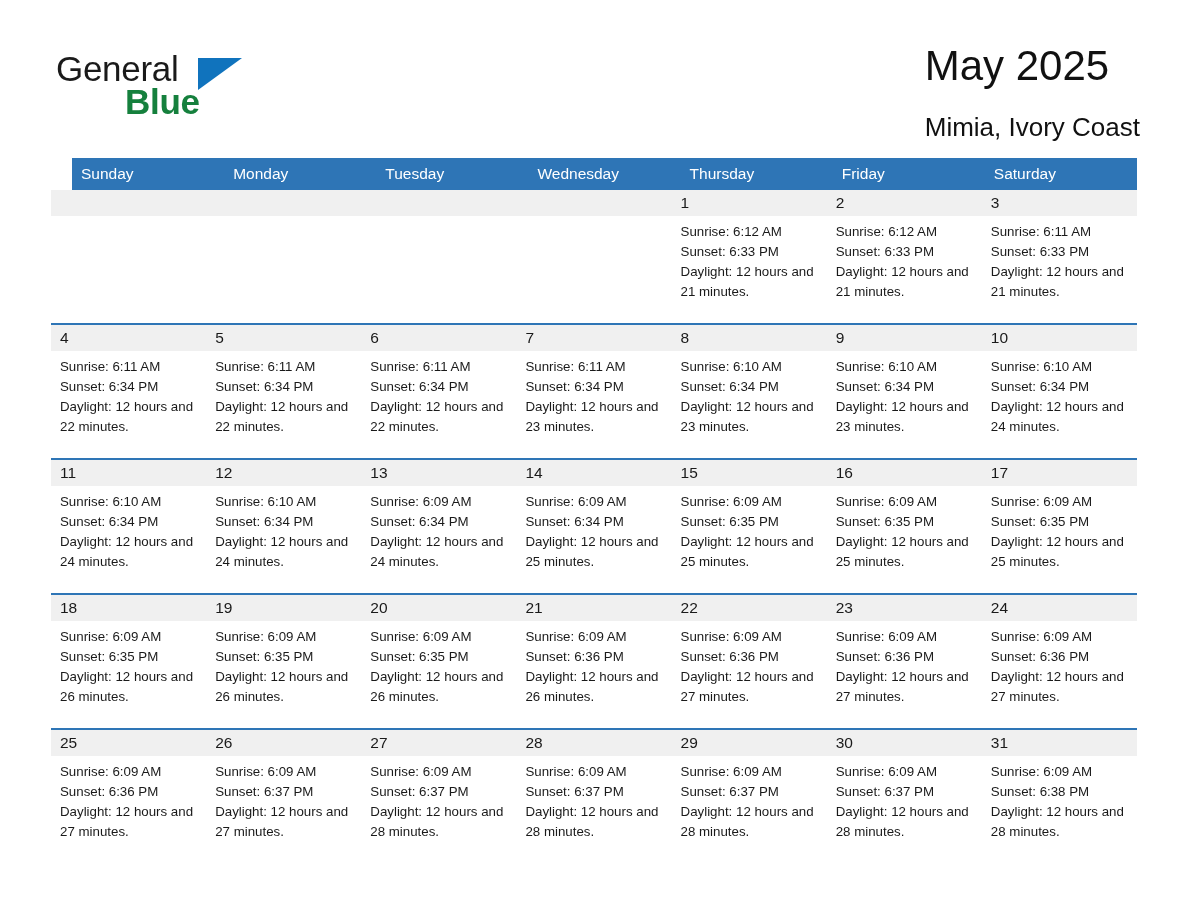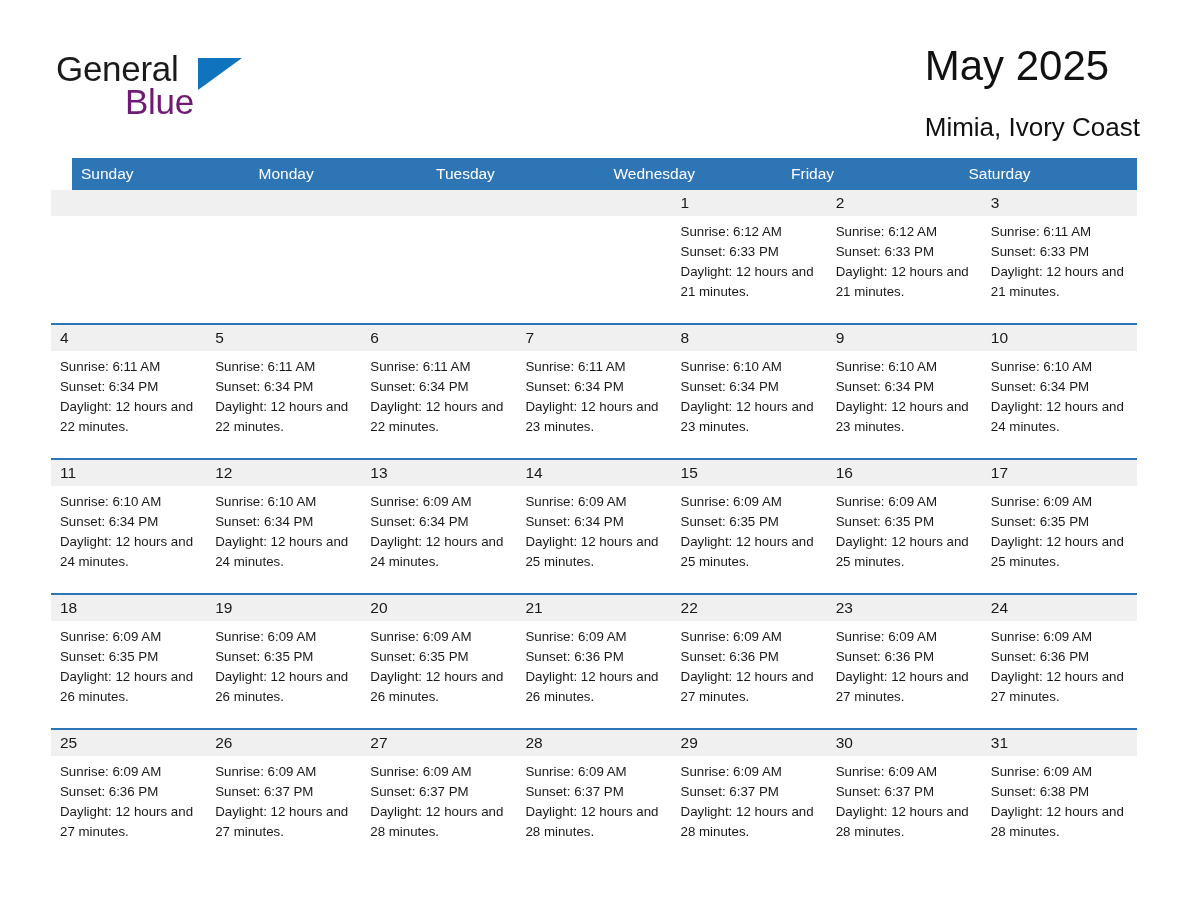--- a/index.html
+++ b/index.html
@@ -54,23 +54,23 @@
     height: 0;
     border-left: 44px solid #1073bd;
     border-bottom: 32px solid transparent;
   }
   .logo-blue {
     position: absolute;
     left: 73px;
     top: 33px;
     font-size: 35px;
     line-height: 38px;
-    color: #701a75;
+    color: #15803d;
     letter-spacing: -0.3px;
-    font-weight: 400;
+    font-weight: 700;
   }
   .title-block {
     position: absolute;
     right: 0;
     top: 0;
   }
   .cal-title {
     font-size: 42px;
     line-height: 52px;
     font-weight: 400;
@@ -169,20 +169,21 @@
 
   </div>
 
   <div class="calendar">
 
     <div class="weekday-row">
       <div class="weekday-cell">Sunday</div>
       <div class="weekday-cell">Monday</div>
       <div class="weekday-cell">Tuesday</div>
       <div class="weekday-cell">Wednesday</div>
+      <div class="weekday-cell">Thursday</div>
       <div class="weekday-cell">Friday</div>
       <div class="weekday-cell">Saturday</div>
     </div>
 
     <div id="weeks-container">
         <div class="week-row">
           <div class="day-cell empty">
             <div class="day-number-band"></div>
           </div>
           <div class="day-cell empty">

